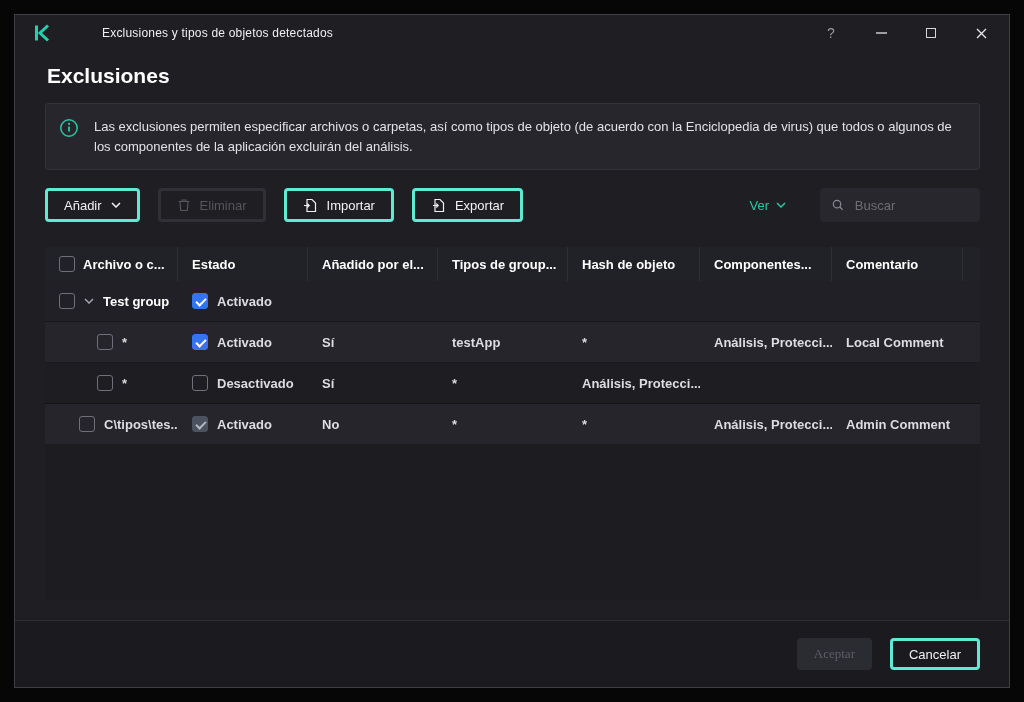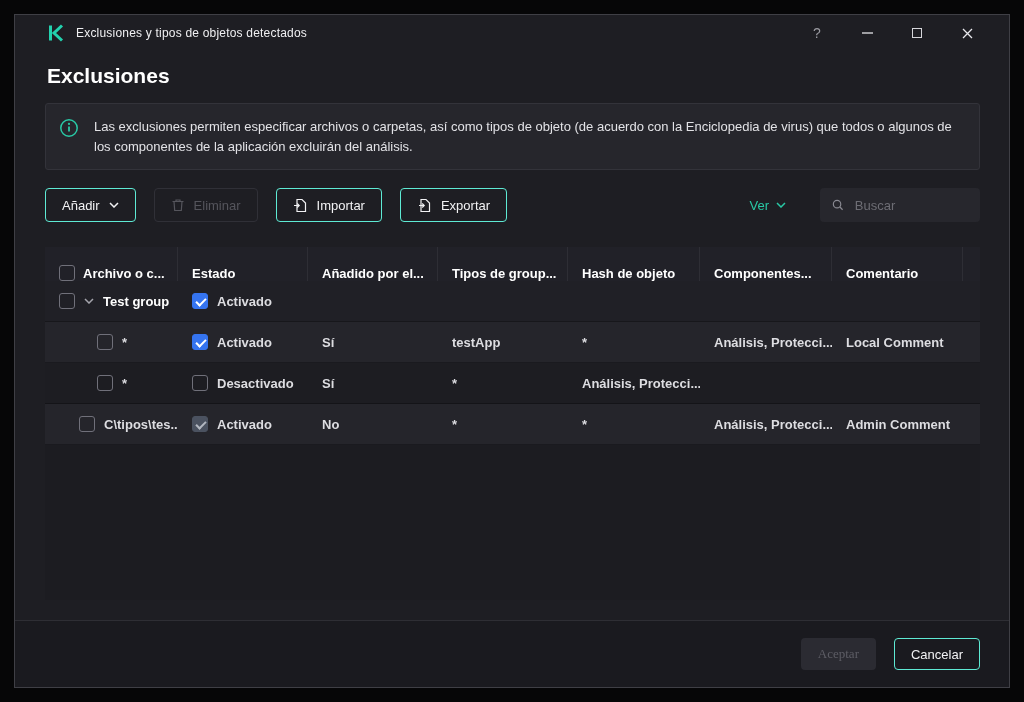--- a/index.html
+++ b/index.html
@@ -2,58 +2,58 @@
 <html><head>
 <meta charset="utf-8">
 <style>
   * { box-sizing: border-box; }
   html,body { margin:0; padding:0; background:#000; font-family:"Liberation Sans", sans-serif; }
   .screen { position:relative; width:1024px; height:702px; background:#060607; overflow:hidden; }
   .window { position:absolute; left:14px; top:14px; width:996px; height:674px;
             background:#1e1e23; border:1px solid #3f3f45; display:flex; flex-direction:column; }
 
   
-  .titlebar { height:36px; display:flex; align-items:center; padding:0 32px; flex:none; }
+  .titlebar { height:36px; display:flex; align-items:center; padding:0 18px; flex:none;gap:40px; }
   .logo { width:18px; height:18px; margin-right:11px; display:flex; align-items:center; justify-content:center; }
   .win-title { font-size:12px; color:#f0f0f2; letter-spacing:.2px; }
   .win-controls { margin-left:auto; display:flex; align-items:center; gap:30px; }
   .wc { width:20px; height:20px; display:flex; align-items:center; justify-content:center;
         color:#c9c9ce; font-size:14px; cursor:pointer; }
   .wc.help { color:#9a9aa1; font-size:14px; }
   .maxbox { width:10px; height:10px; border:1.2px solid #d6d6da; }
 
   
   .content { flex:1; padding:0 29px 0 30px; display:flex; flex-direction:column; overflow:hidden; }
   h1.page-title { font-size:21px; font-weight:bold; color:#ffffff; margin:13px 0 15px 2px; }
 
   .banner { background:#26262c; border:1px solid #33333a; border-radius:3px;
             display:flex; gap:15px; padding:13px 16px 13px 13px; align-items:flex-start; }
   .info-ic { flex:none; margin-top:1px; }
   .banner p { margin:0; font-size:13px; line-height:1.5; color:#e2e2e6; }
 
   
   .toolbar { display:flex; align-items:center; margin-top:18px; gap:18px; flex:none; }
   .btn { display:inline-flex; align-items:center; gap:9px; height:34px; padding:0 16px;
-         background:transparent; border:1px solid #5eead4; border-radius:4px;
+         background:transparent; border:3px solid #5eead4; border-radius:4px;
          color:#f2f2f4; font-size:13px; font-family:inherit; cursor:pointer; white-space:nowrap; }
   .btn.disabled { border-color:#303037; color:#55555c; cursor:default; }
   .btn svg { flex:none; }
   .spacer { flex:1; }
   .view-link { display:inline-flex; align-items:center; gap:7px; color:#29c8a5; font-size:13px; cursor:pointer; margin-right:16px; }
   .search { display:flex; align-items:center; gap:9px; background:#27272d; border-radius:4px;
             padding:0 12px; width:160px; height:34px; flex:none; }
   .search input { background:transparent; border:none; outline:none; color:#e8e8ea;
                   font-size:13px; width:100%; font-family:inherit; }
   .search input::placeholder { color:#6d6d74; }
 
   
   .table { margin-top:25px; height:353px; display:flex; flex-direction:column; background:#1c1c21; flex:none; }
   .trow { display:grid; grid-template-columns:133px 130px 130px 130px 132px 132px 131px 1fr; align-items:stretch; flex:none; }
   .thead { height:34px; background:#212128; }
-  .th { display:flex; align-items:flex-end; gap:8px; padding-left:14px; border-right:1px solid #2e2e35;
+  .th { display:flex; align-items:center; gap:8px; padding-left:14px; border-right:1px solid #2e2e35;
         font-size:13px; font-weight:bold; color:#ffffff; white-space:nowrap; overflow:hidden; }
   .th:last-child { border-right:none; }
   .brow { height:41px; border-bottom:1px solid rgba(0,0,0,.28); }
   .r-group { background:#202026; }
   .r-light { background:#25252b; }
   .r-dark  { background:#1d1d22; }
   .td { display:flex; align-items:center; gap:9px; padding-left:14px; font-size:13px; color:#dddde1;
         white-space:nowrap; overflow:hidden;font-weight:bold; }
   .ind-child { padding-left:52px; }
   .ind-top { padding-left:34px; }

